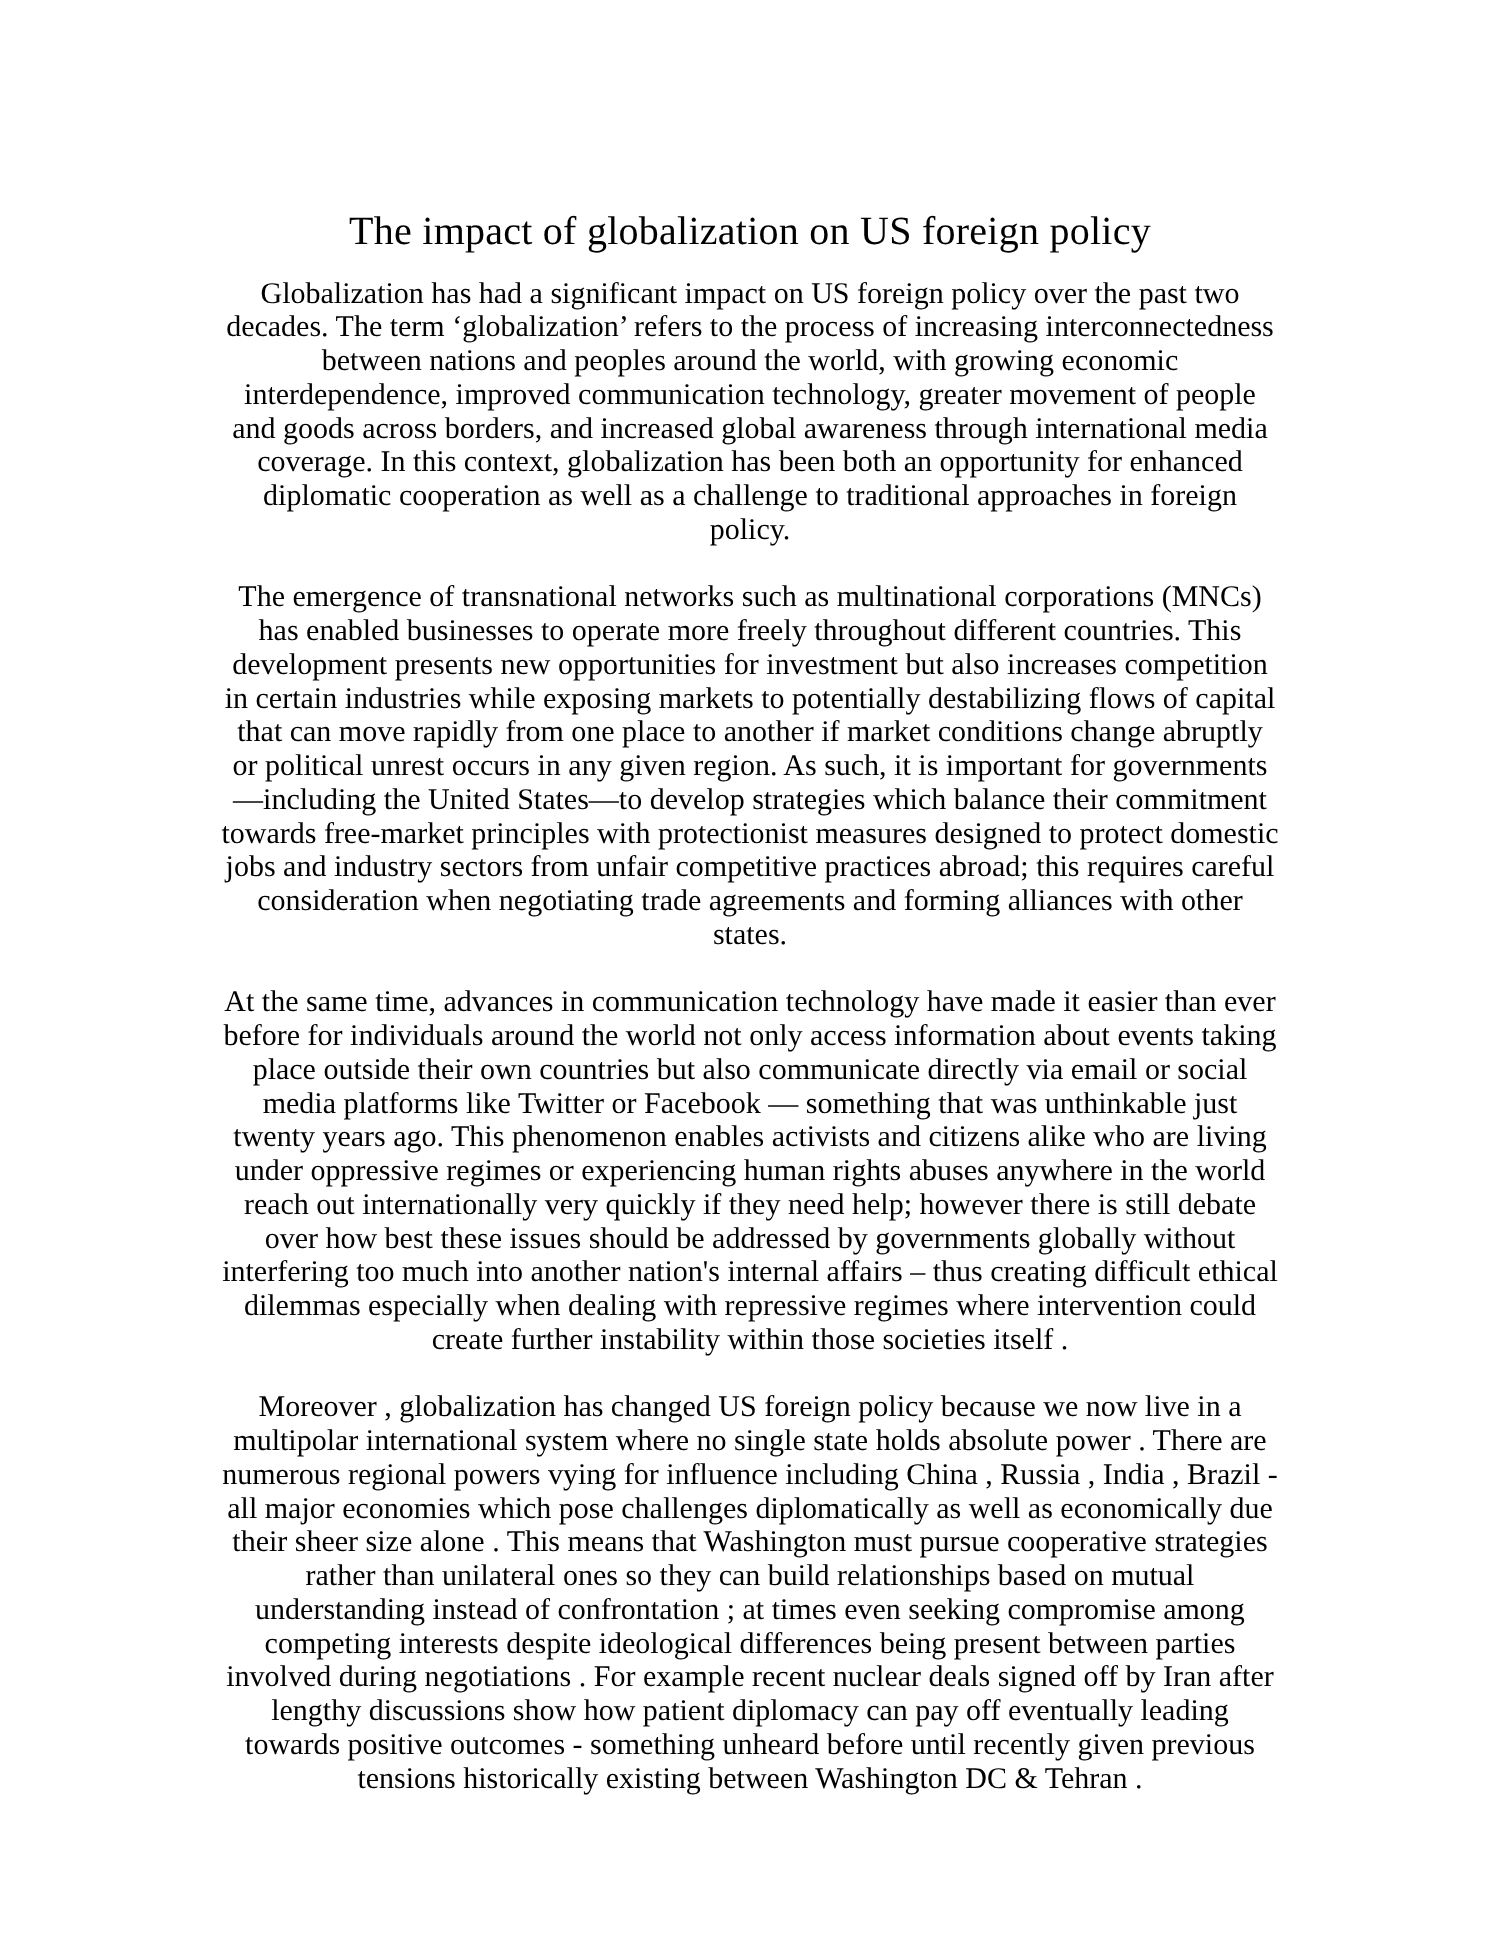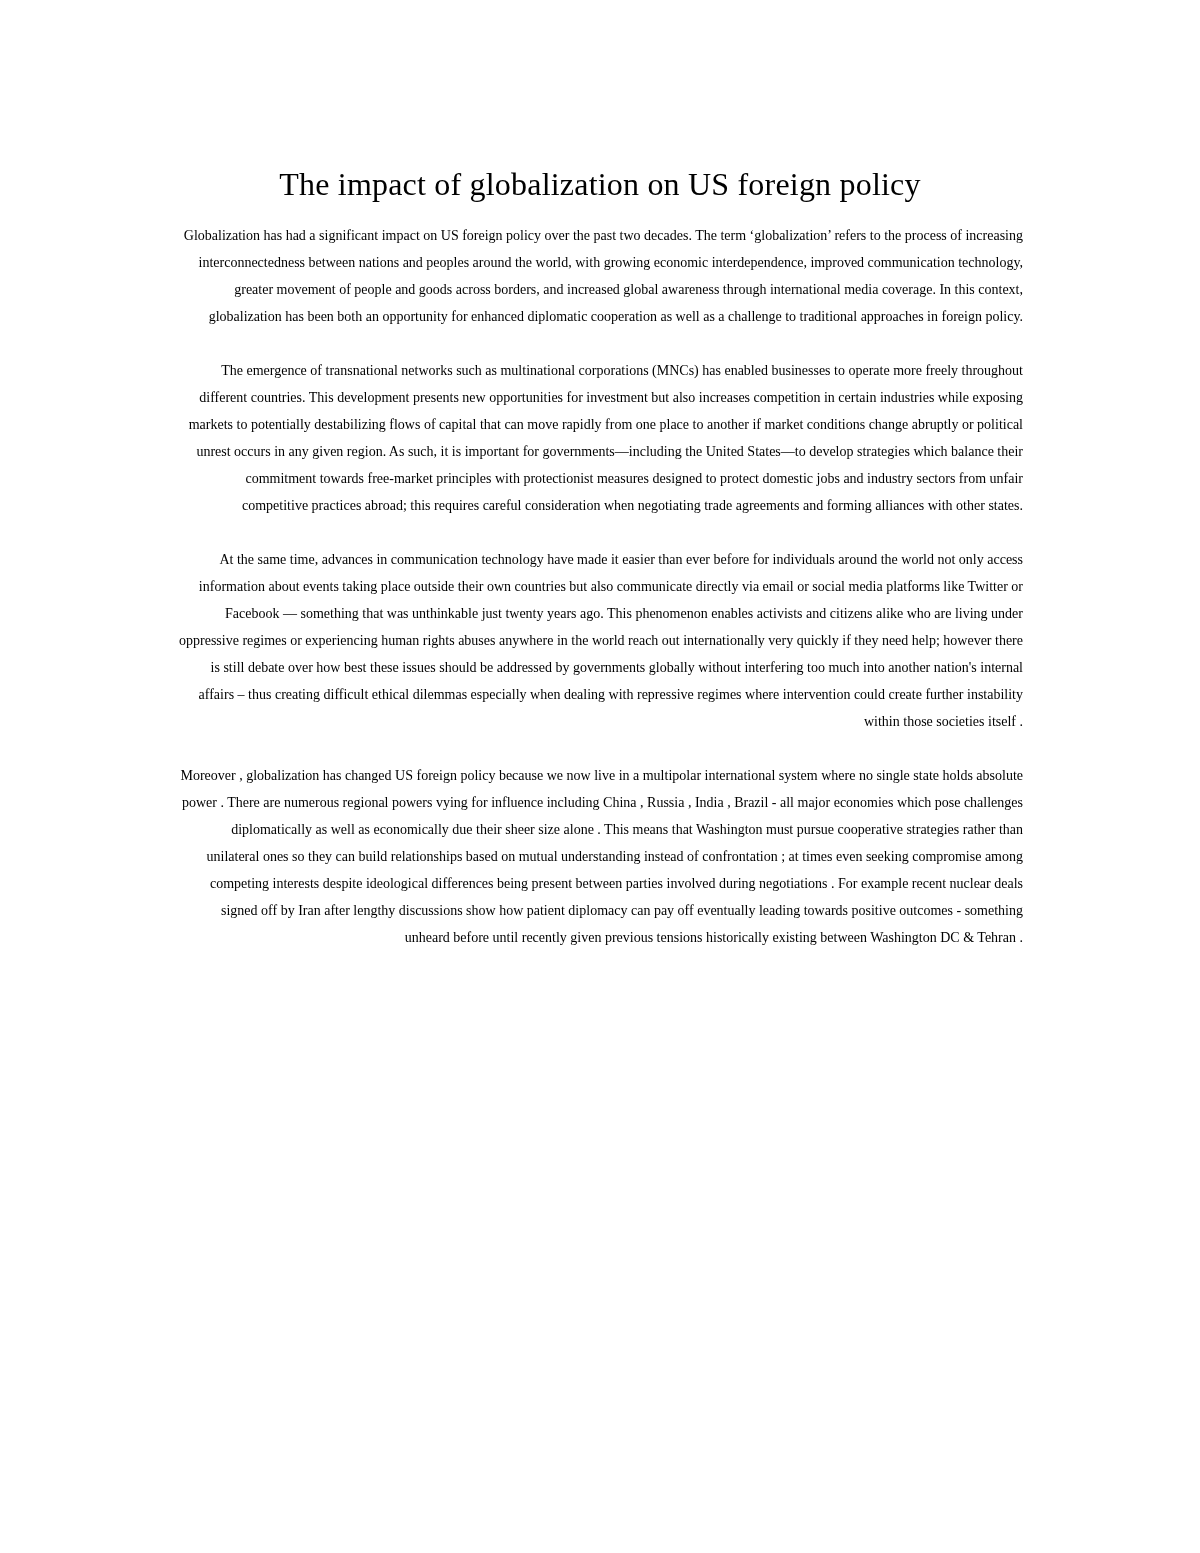--- a/index.html
+++ b/index.html
@@ -23,24 +23,24 @@
   }
   .doc-title {
     font-size: 32px;
     font-weight: 400;
     line-height: 38px;
     text-align: center;
     margin: 0 0 19px 0;
     letter-spacing: 0.2px;
   }
   .doc-paragraph {
-    font-size: 14px;
+    font-size: 24px;
     line-height: 27px;
     margin: 0 0 27px 0;
-    text-align: right;
+    text-align: center;
   }
 </style>
 </head>
 <body>
 
 <div class="page">
   <h1 class="doc-title">The impact of globalization on US foreign policy</h1>
 
   <p class="doc-paragraph">Globalization has had a significant impact on US foreign policy over the past two decades. The term ‘globalization’ refers to the process of increasing interconnectedness between nations and peoples around the world, with growing economic interdependence, improved communication technology, greater movement of people and goods across borders, and increased global awareness through international media coverage. In this context, globalization has been both an opportunity for enhanced diplomatic cooperation as well as a challenge to traditional approaches in foreign policy.</p>
 

